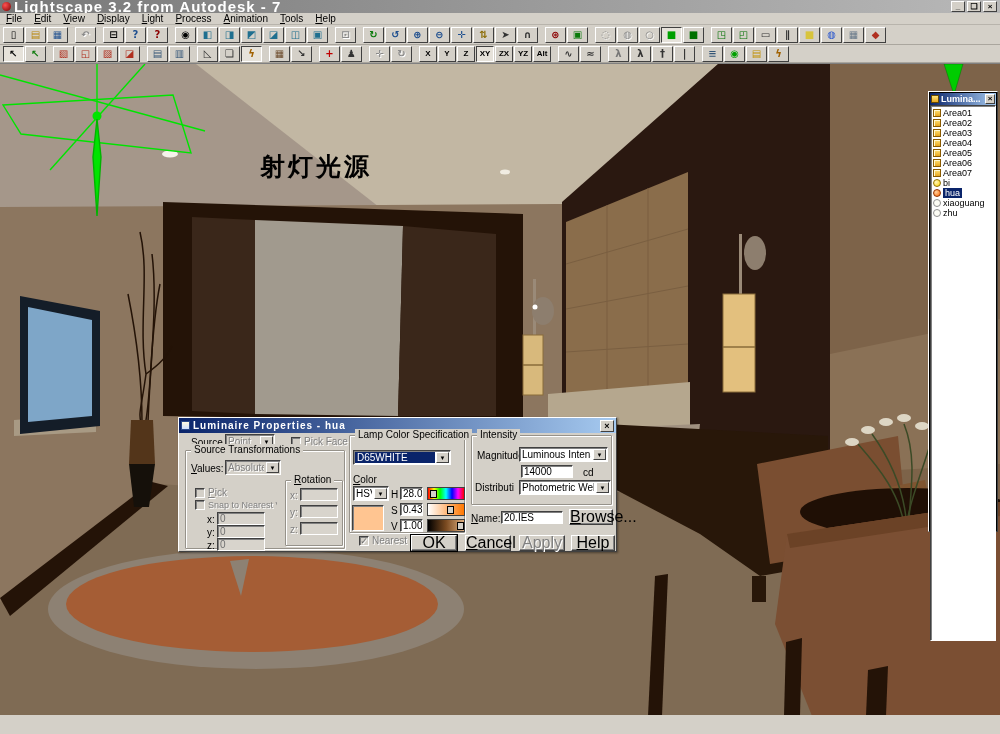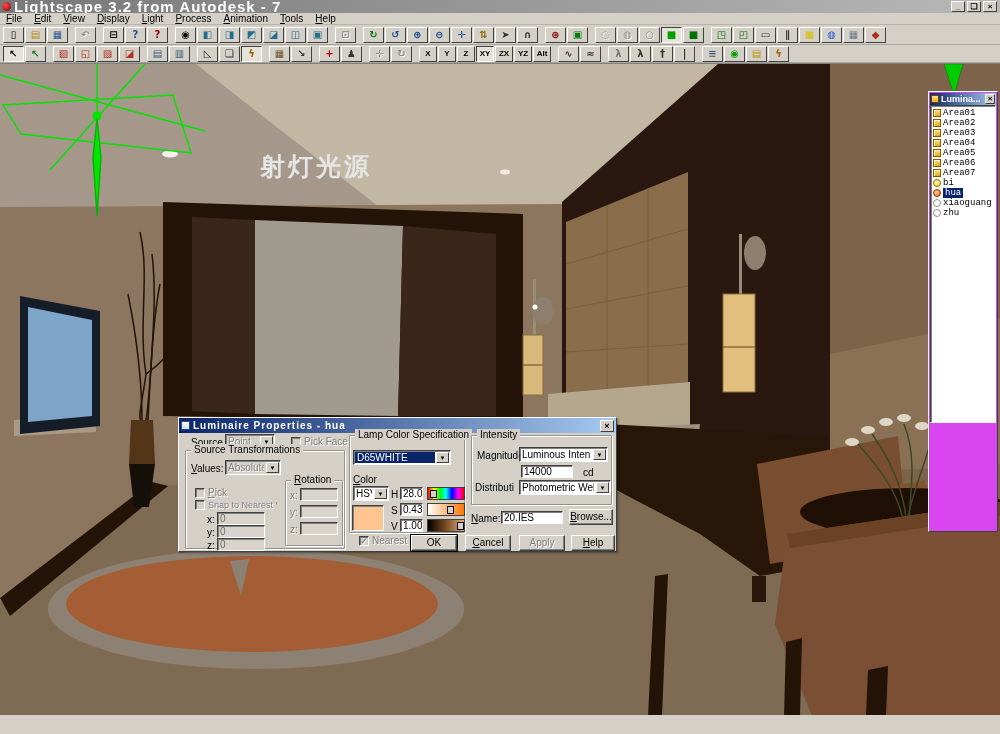--- a/index.html
+++ b/index.html
@@ -37,30 +37,30 @@
   .tsep{width:6px;height:16px;flex:none;}
 
   
   .viewport{position:absolute;left:0;top:63px;width:1000px;height:652px;background:#7f6b54;
     border-top:1px solid #808080;overflow:hidden;}
   .scene-svg{position:absolute;left:0;top:0;}
   .annotation{position:absolute;left:260px;top:86px;font-size:25px;font-weight:bold;color:#cc1111;
     letter-spacing:3px;font-family:"DejaVu Sans",sans-serif;white-space:nowrap;}
 
   
-  .lpanel{position:absolute;left:928px;top:27px;width:70px;height:441px;background:#d946ef;
+  .lpanel{position:absolute;left:928px;top:27px;width:70px;height:441px;background:#000000;
     border:1px solid;border-color:#fff #404040 #404040 #fff;padding:1px;}
   .lp-title{height:12px;background:linear-gradient(90deg,#0a246a,#a6caf0);display:flex;align-items:center;
     padding:0 1px;color:#fff;font-size:9px;font-weight:bold;}
   .lp-title .lp-icon{width:8px;height:8px;background:linear-gradient(#ffe27a,#e8a820);border:1px solid #6a4a00;margin-right:2px;flex:none;}
   .lp-title .lp-text{flex:1;white-space:nowrap;overflow:hidden;}
   .lp-close{width:10px;height:10px;background:#d4d0c8;border:1px solid;border-color:#fff #404040 #404040 #fff;
     color:#000;font-size:8px;line-height:8px;text-align:center;font-weight:bold;flex:none;}
-  .lp-body{height:318px;background:#fff;border:1px solid;border-color:#404040 #fff #fff #404040;
-    box-shadow:inset 1px 1px 0 #808080;padding:2px 1px;overflow:hidden;font-family:Liberation Mono, monospace;}
+  .lp-body{height:536px;background:#fff;border:1px solid;border-color:#404040 #fff #fff #404040;
+    box-shadow:inset 1px 1px 0 #808080;padding:2px 1px;overflow:hidden;}
   .lp-item{display:flex;align-items:center;height:10px;font-size:9px;white-space:nowrap;padding-left:1px;}
   .lp-item.sel .lp-label{background:#0a246a;color:#fff;padding:0 2px;}
   .lic{width:8px;height:8px;display:inline-block;margin-right:2px;flex:none;}
   .lic.area{background:linear-gradient(#ffe27a,#e8a820);border:1px solid #8a5a00;box-shadow:inset 1px 1px 0 #fff8d0;}
   .lic.bulb-yellow{border-radius:50%;background:radial-gradient(circle at 35% 35%,#fff6c0,#ffd400);border:1px solid #907000;}
   .lic.bulb-orange{border-radius:50%;background:radial-gradient(circle at 35% 35%,#ffd0a0,#ff6a00);border:1px solid #903000;}
   .lic.bulb-white{border-radius:50%;background:#fdfdf5;border:1px solid #909090;}
 
   
   .dialog{position:absolute;left:178px;top:353px;width:439px;height:135px;background:#d4d0c8;
@@ -89,21 +89,21 @@
     box-shadow:inset 1px 1px 0 #808080;font-size:10px;padding:0 2px;white-space:nowrap;overflow:hidden;}
   .fld.disabled{background:#d8d4cc;color:#707070;}
   .cb{position:absolute;display:flex;align-items:center;gap:3px;font-size:10px;white-space:nowrap;}
   .cb .box{width:10px;height:10px;background:#fff;border:1px solid;border-color:#404040 #fff #fff #404040;
     box-shadow:inset 1px 1px 0 #808080;font-size:9px;line-height:9px;text-align:center;flex:none;}
   .cb.disabled{color:#808080;text-shadow:1px 1px 0 #fff;}
   .cb.disabled .box{background:#d4d0c8;color:#707070;}
   .bar{position:absolute;width:38px;height:13px;border:1px solid #404040;}
   .bar .mk{position:absolute;top:2px;width:7px;height:8px;background:#d4d0c8;border:1px solid #000;}
   .pbtn{position:absolute;height:16px;background:#d4d0c8;border:1px solid;border-color:#fff #404040 #404040 #fff;
-    box-shadow:inset -1px -1px 0 #808080;font-size:10px;text-align:center;line-height:13px;}
+    box-shadow:inset -1px -1px 0 #808080;font-size:16px;text-align:center;line-height:13px;}
   .pbtn.default{box-shadow:0 0 0 1px #000,inset -1px -1px 0 #808080;}
   .pbtn.disabled{color:#808080;text-shadow:1px 1px 0 #fff;}
 
   
   .statusbar{position:absolute;left:0;top:716px;width:1000px;height:18px;background:#d4d0c8;
     border-top:1px solid #fff;display:flex;align-items:stretch;padding:2px 2px 2px 2px;gap:2px;font-size:10px;}
   .scell{border:1px solid;border-color:#808080 #fff #fff #808080;padding:0 4px;display:flex;align-items:center;}
   u{text-decoration:underline;}
 </style>
 </head>
@@ -478,21 +478,21 @@
         <polygon points="3,41 173,31 191,89 21,70"></polygon>
         <line x1="0" y1="11" x2="205" y2="67"></line>
         <line x1="145" y1="0" x2="50" y2="106"></line>
         <line x1="97" y1="0" x2="97" y2="55"></line>
         <circle cx="97" cy="52" r="4.5" fill="#00e400" stroke="none"></circle>
         <polygon points="97,55 101,93 97,152 93,93" fill="#00e400" stroke="#00b400"></polygon>
       </g>
       <polygon points="944,0 963,0 954,31" fill="#00cc00" stroke="#007700" stroke-width="0.5"></polygon>
     </svg>
 
-    <div class="annotation" style="color: #e5e5e5; text-align: right;">射灯光源</div>
+    <div class="annotation" style="color: #000000; text-align: right;">射灯光源</div>
 
     <div class="lpanel">
       <div class="lp-title">
         <span class="lp-icon"></span>
         <span class="lp-text">Lumina...</span>
         <span class="lp-close">×</span>
       </div>
       <div class="lp-body" id="lp-body">
           <div class="lp-item">
             <span class="lic area"></span>

